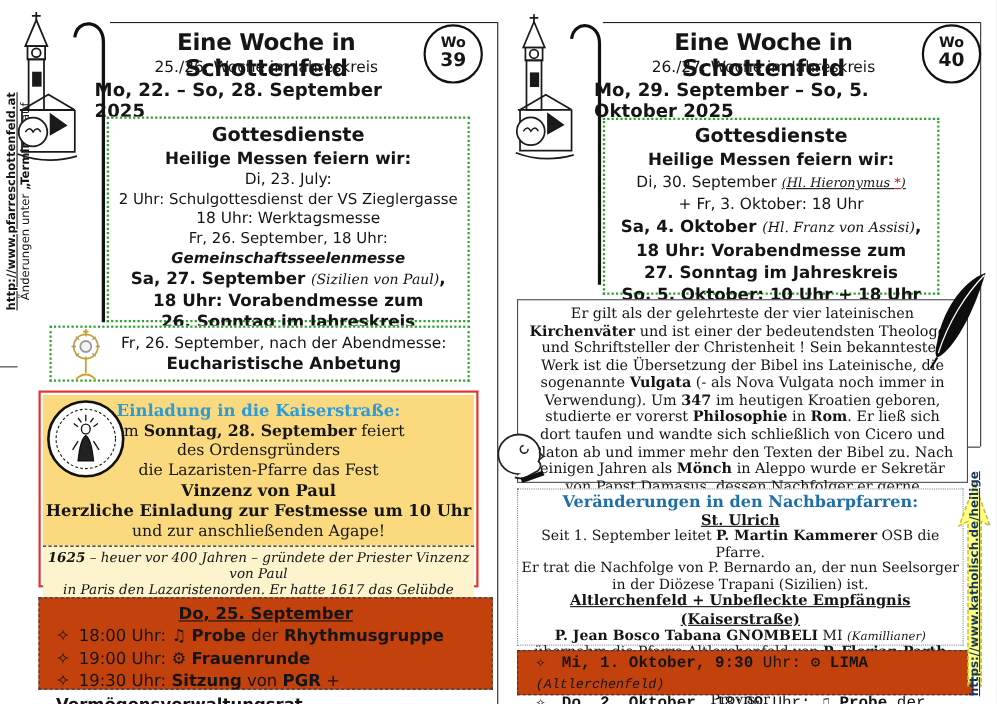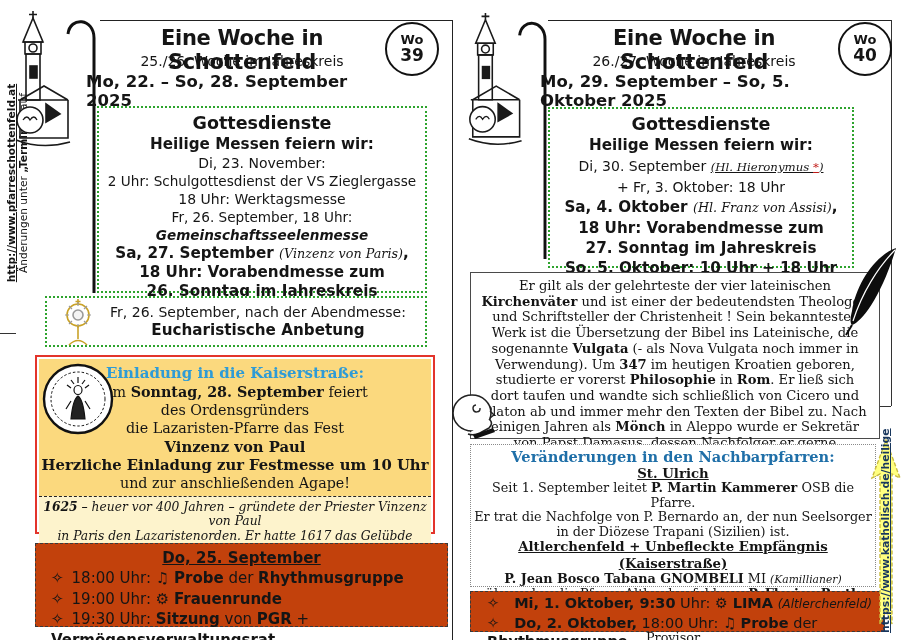--- a/index.html
+++ b/index.html
@@ -66,21 +66,21 @@
                 font-family: "DejaVu Serif", "Liberation Serif", serif; font-size: 12.6px; }
   .hier-body { font-family: "DejaVu Serif", "Liberation Serif", serif; font-size: 13.1px;
                line-height: 15.7px; text-align: center; padding: 2px 7px 0; color: #131313; }
 
   .nbbox { border: 1.6px dotted #8a8a8a; background: #fff; text-align: center;
            font-family: "DejaVu Serif", "Liberation Serif", serif; padding-top: 3px; }
   .nb-head { font-size: 14.6px; font-weight: 700; color: #1f6fa8; line-height: 18px; }
   .nb-sub { font-size: 13.3px; line-height: 15.4px; }
   .nb-line { font-size: 12.8px; line-height: 14.4px; }
 
-  .evR .ev-item { font-size: 14.5px; line-height: 18.5px; padding-left: 16px; }
+  .evR .ev-item { font-size: 14.5px; line-height: 18.5px; padding-left: 16px; font-family: Liberation Mono, monospace; }
 
   .vline { border-left: 1.5px solid #222; width: 0; }
   .vtext {
     transform: rotate(-90deg); transform-origin: 0 0; text-align: center;
     font-size: 10.6px; line-height: 12px; white-space: nowrap;
   }
   .link-v {
     transform: rotate(-90deg); transform-origin: 0 0; white-space: nowrap;
     font-size: 10.8px; color: #17365d; text-decoration: underline; font-weight: 700;
   }
@@ -121,25 +121,25 @@
   <div class="abs badge" style="left:385px; top:22px;">
     <span class="wo">Wo</span>
     <span class="nr">39</span>
   </div>
   <div class="abs subtitle" style="left:104px; top:53px; width:276px;">25./26. Woche im Jahreskreis</div>
   <div class="abs daterange" style="left:86px; top:72px; width:312px;">Mo, 22. – So, 28. September 2025</div>
 
   <div class="abs gbox" style="left:97px; top:106px; width:330px; height:187px; padding-top:5px;">
     <div class="g-title">Gottesdienste</div>
     <div class="g-sub">Heilige Messen feiern wir:</div>
-    <div class="g-line"><span>Di, 23. November:</span></div>
+    <div class="g-line"><span>Di, 23. July:</span></div>
     <div class="g-line2"><span>2 Uhr: Schulgottesdienst der VS Zieglergasse</span></div>
     <div class="g-line"><span>18 Uhr: Werktagsmesse</span></div>
     <div class="g-line2"><span>Fr, 26. September, 18 Uhr: </span><span class="b i">Gemeinschaftsseelenmesse</span></div>
-    <div class="g-lineb"><span class="b">Sa, 27. September </span><span class="i ser sm">(Vinzenz von Paris)</span><span class="b">,</span></div>
+    <div class="g-lineb"><span class="b">Sa, 27. September </span><span class="i ser sm">(Sizilien von Paul)</span><span class="b">,</span></div>
     <div class="g-lineb"><span class="b">18 Uhr: Vorabendmesse</span><span> zum</span></div>
     <div class="g-lineb"><span class="b">26. Sonntag im Jahreskreis</span></div>
     <div class="g-lineb"><span class="b">So, 28. September: 10 Uhr + 18 Uhr</span></div>
   </div>
 
   <div class="abs gbox" style="left:45px; top:296px; width:382px; height:51px; padding:5px 0 0 44px;">
     <div class="g-line" style="line-height:18px;"><span>Fr, 26. September, nach der Abendmesse:</span></div>
     <div class="g-lineb" style="line-height:19px;"><span class="b">Eucharistische Anbetung</span></div>
   </div>
   <svg class="abs" style="left:56px; top:298px;" width="44" height="50" viewBox="0 0 44 50">

